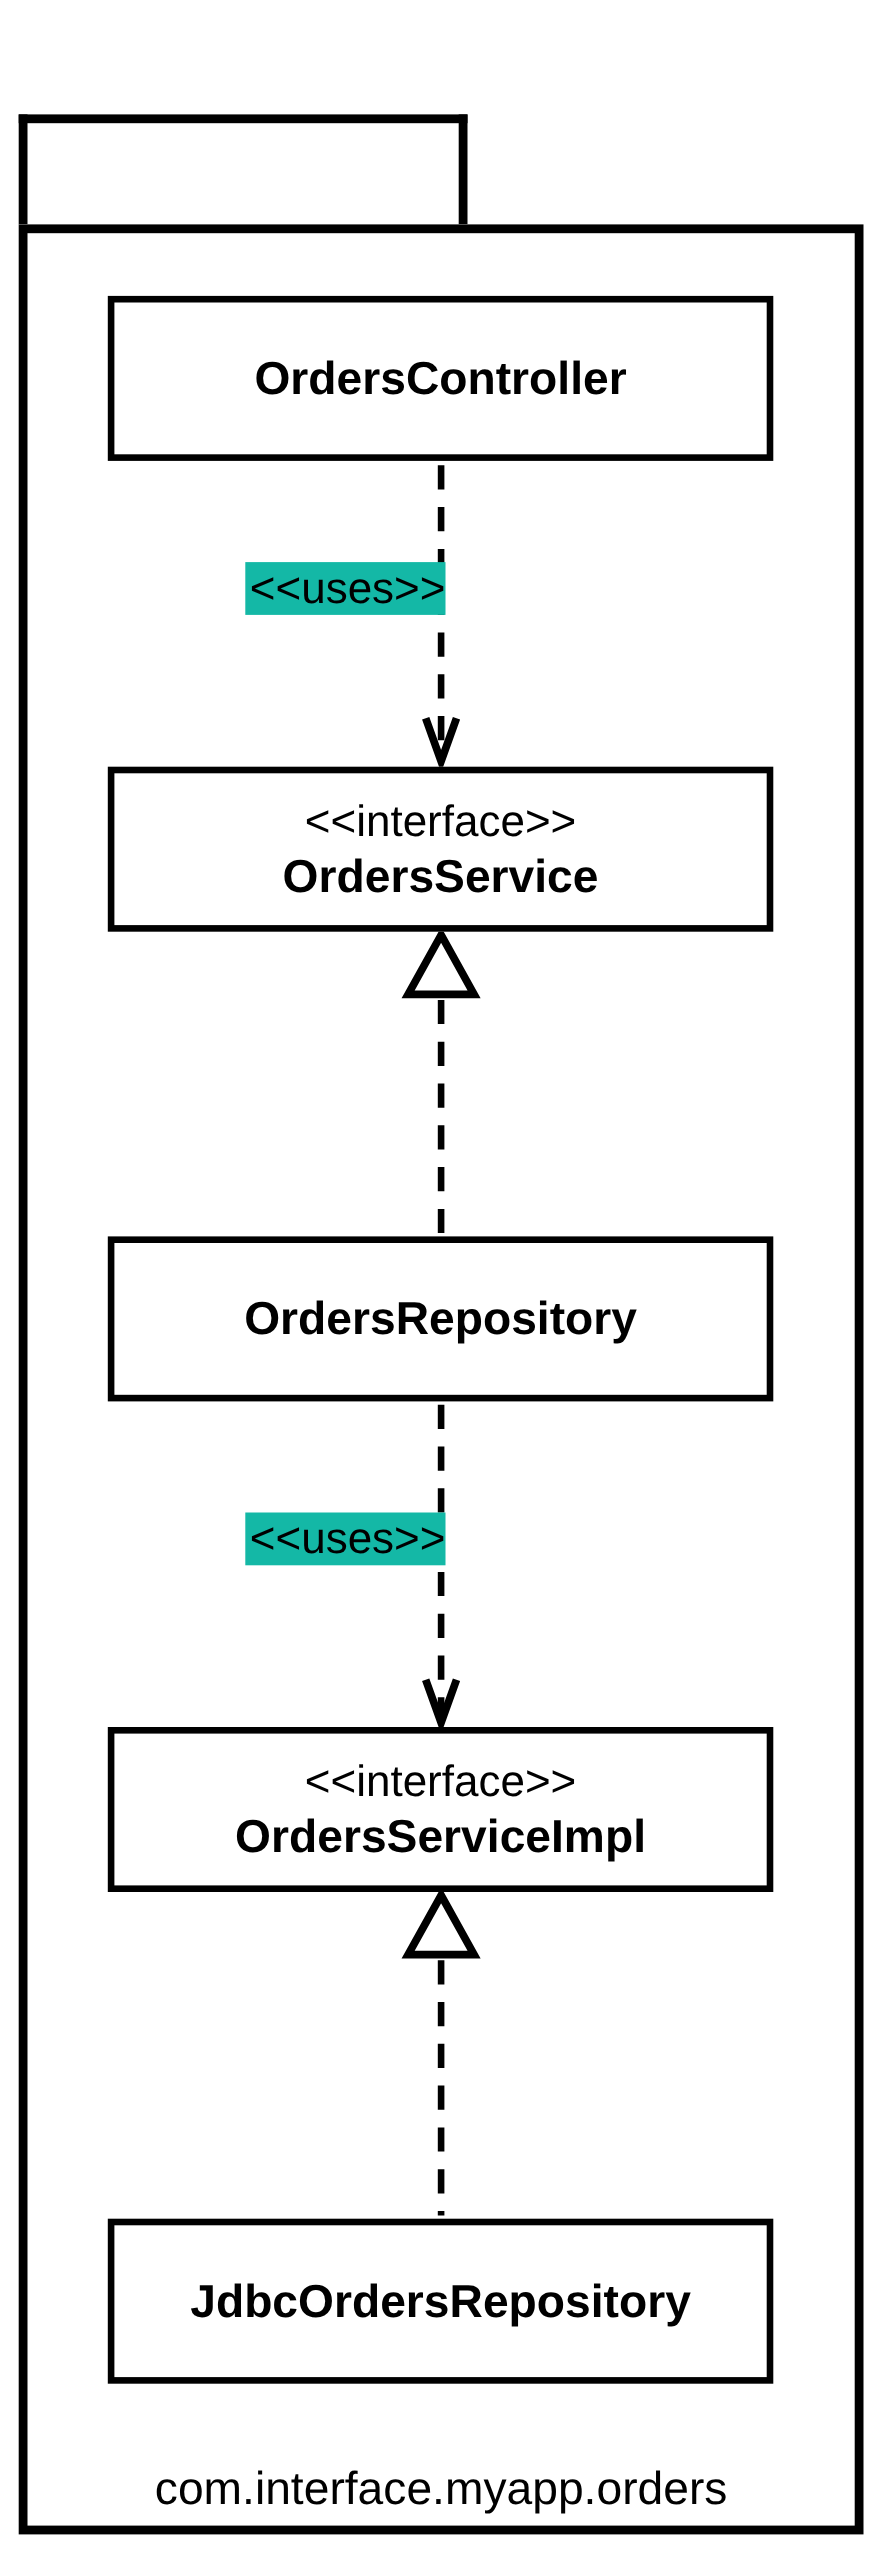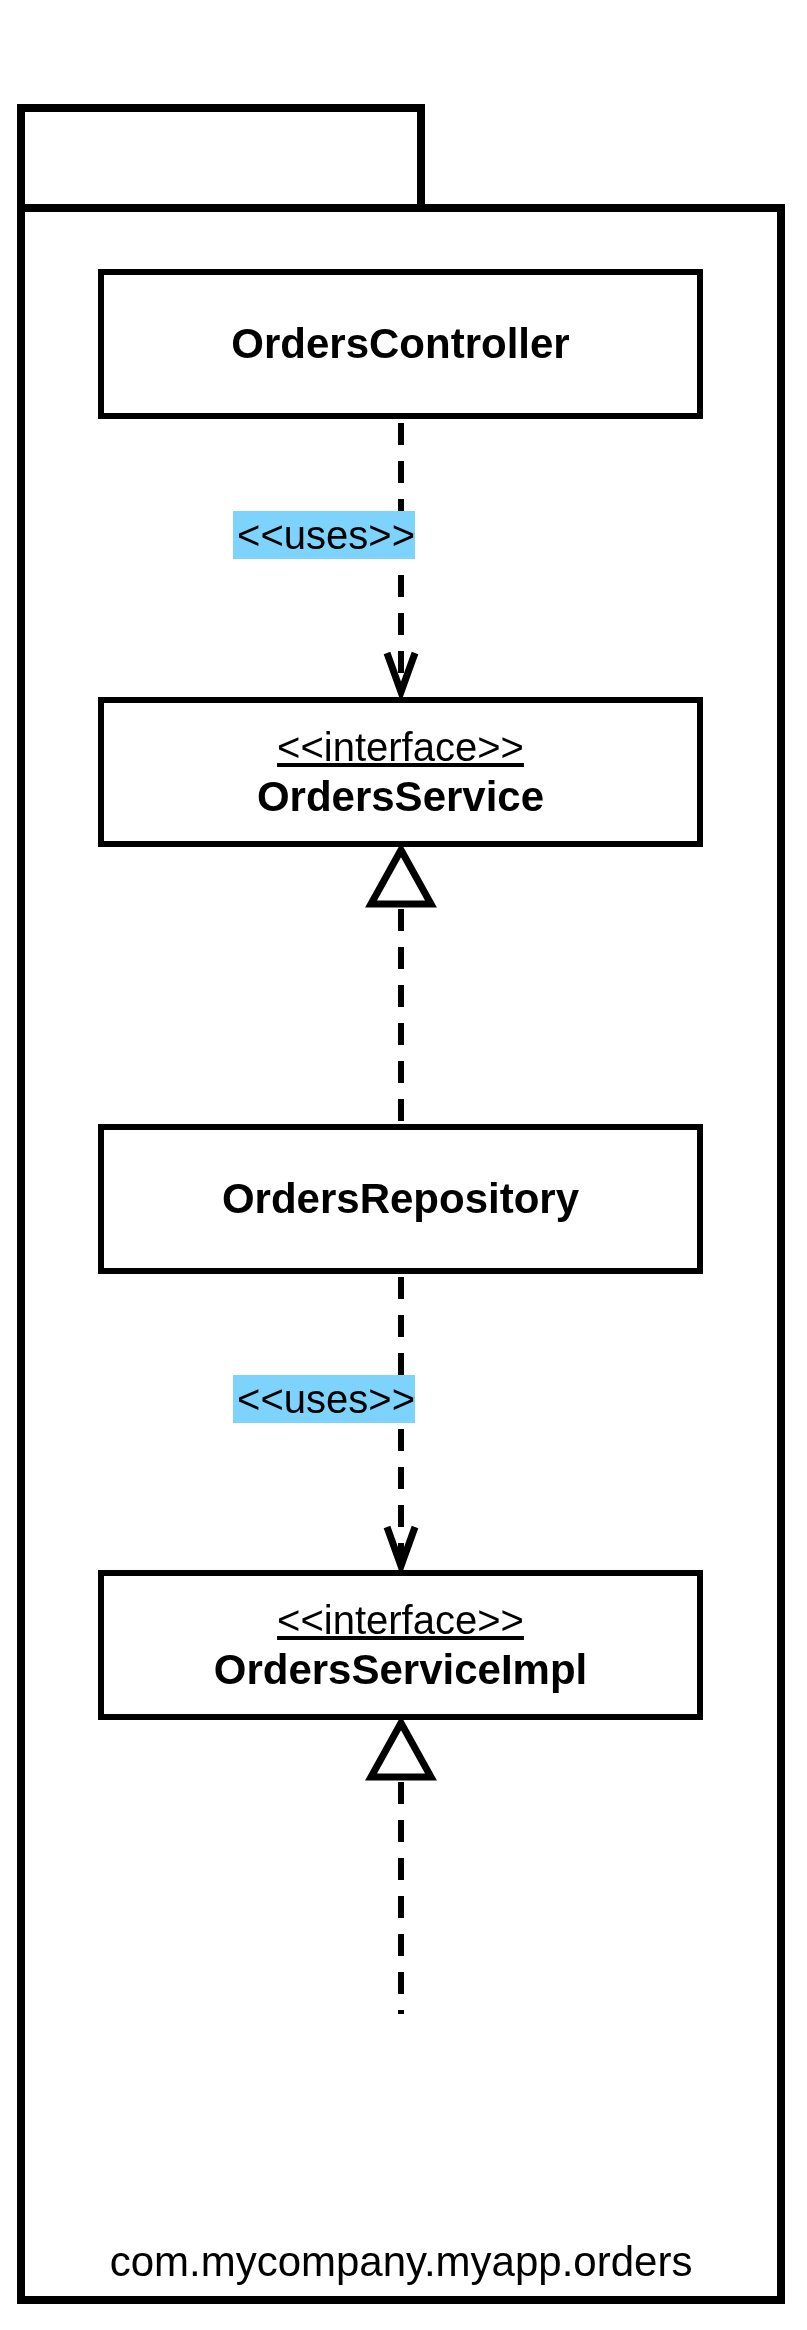--- a/index.html
+++ b/index.html
@@ -41,35 +41,35 @@
     align-items: center; justify-content: center;
     text-align: center;
     z-index: 3;
   }
   .class-box.b1 { top: 237px; }
   .class-box.b2 { top: 665px; }
   .class-box.b3 { top: 1092px; }
   .class-box.b4 { top: 1538px; }
   .class-box.b5 { top: 1985px; }
 
-  .class-stereotype { font-size: 40px; line-height: 50px; font-weight: normal; text-decoration: underline; }
+  .class-stereotype { font-size: 40px; line-height: 50px; font-weight: normal; }
   .class-name       { font-size: 42px; line-height: 50px; font-weight: bold; }
 
   
   svg.connectors { position: absolute; left: 0; top: 0; z-index: 2; pointer-events: none; }
   .dash  { stroke: #000; stroke-width: 6; fill: none; stroke-dasharray: 22 16; }
   .vhead { stroke: #000; stroke-width: 7; fill: none; }
   .tri   { stroke: #000; stroke-width: 7; fill: #fff; }
 
   
   .edge-label {
-    position: absolute; right: 392px;
+    position: absolute; right: 402px;
     font-size: 40px; line-height: 48px;
     white-space: nowrap; text-align: right;
-    z-index: 4; background: #7dd3fc; padding-left: 4px;
+    z-index: 4; background: #14b8a6; padding-left: 4px;
   }
   .edge-label.u1 { top: 479px; }
   .edge-label.u2 { top: 1343px; }
 
   
   .package-name {
     position: absolute; left: 17px; top: 2206px;
     width: 768px; height: 48px;
     font-size: 42px; line-height: 48px;
     text-align: center; z-index: 3;
@@ -123,21 +123,24 @@
 
   <div class="class-box b3">
     <span class="class-name">OrdersRepository</span>
   </div>
 
   <div class="class-box b4">
     <span class="class-stereotype">&lt;&lt;interface&gt;&gt;</span>
     <span class="class-name">OrdersServiceImpl</span>
   </div>
 
+  <div class="class-box b5">
+    <span class="class-name">JdbcOrdersRepository</span>
+  </div>
 
   <div class="edge-label u1">&lt;&lt;uses&gt;&gt;</div>
   <div class="edge-label u2">&lt;&lt;uses&gt;&gt;</div>
 
-  <div class="package-name">com.mycompany.myapp.orders</div>
+  <div class="package-name">com.interface.myapp.orders</div>
 
   <div class="bottom-bar"></div>
 
 </div>
 
 </body></html>

